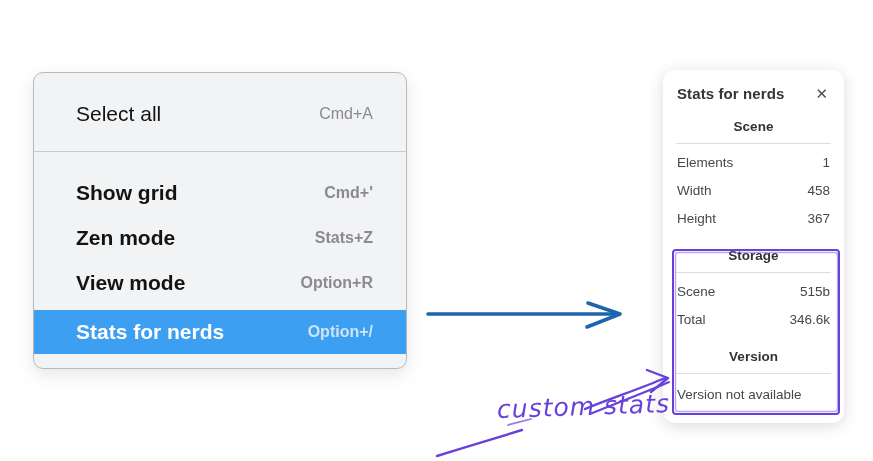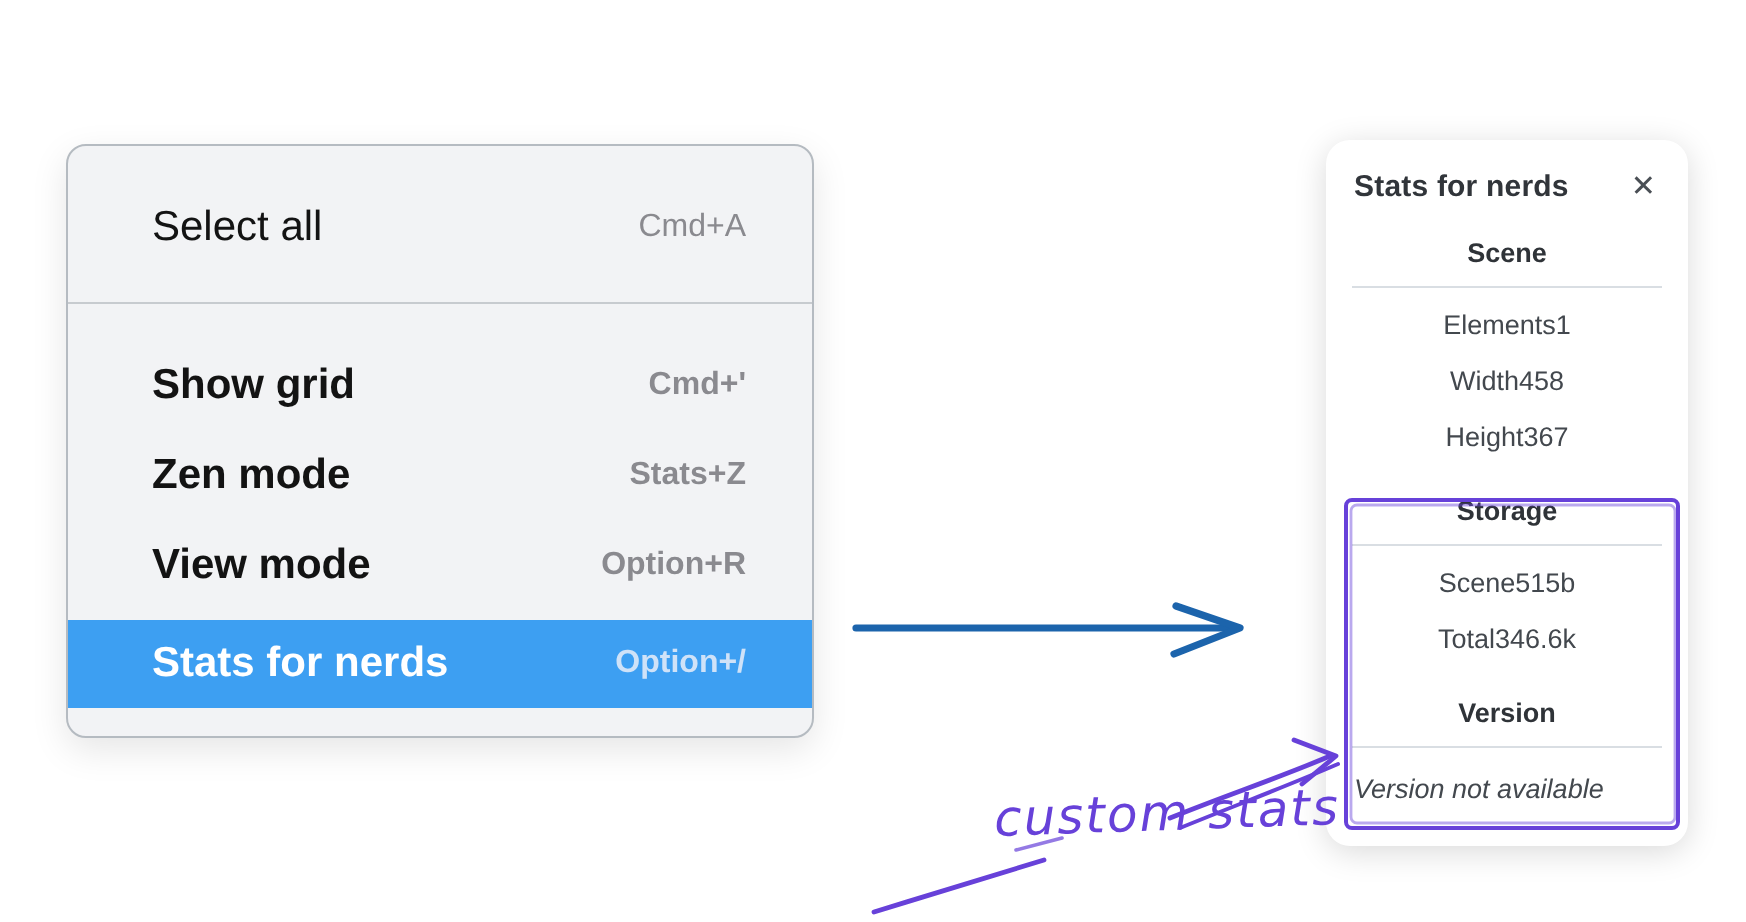--- a/index.html
+++ b/index.html
@@ -100,34 +100,33 @@
     line-height: 17px;
   }
   .panel-rule {
     border: none;
     border-top: 1px solid #d9dee3;
     margin: 8px 1px 4px 1px;
   }
   .stat-row {
     display: flex;
     align-items: center;
-    justify-content: center;
+    justify-content: space-between;
     height: 28px;
     padding: 0 2px;
   }
   .stat-label { color: #43484e; }
   .stat-value { color: #43484e; }
   .version-note {
     padding: 4px 2px 0 2px;
     height: 24px;
     display: flex;
     align-items: center;
     color: #43484e;
     white-space: nowrap;
-    font-style: italic;
   }
   
   .annotation-overlay {
     position: absolute;
     left: 0; top: 0;
     width: 873px;
     height: 461px;
     pointer-events: none;
   }
   .annotation-text {

